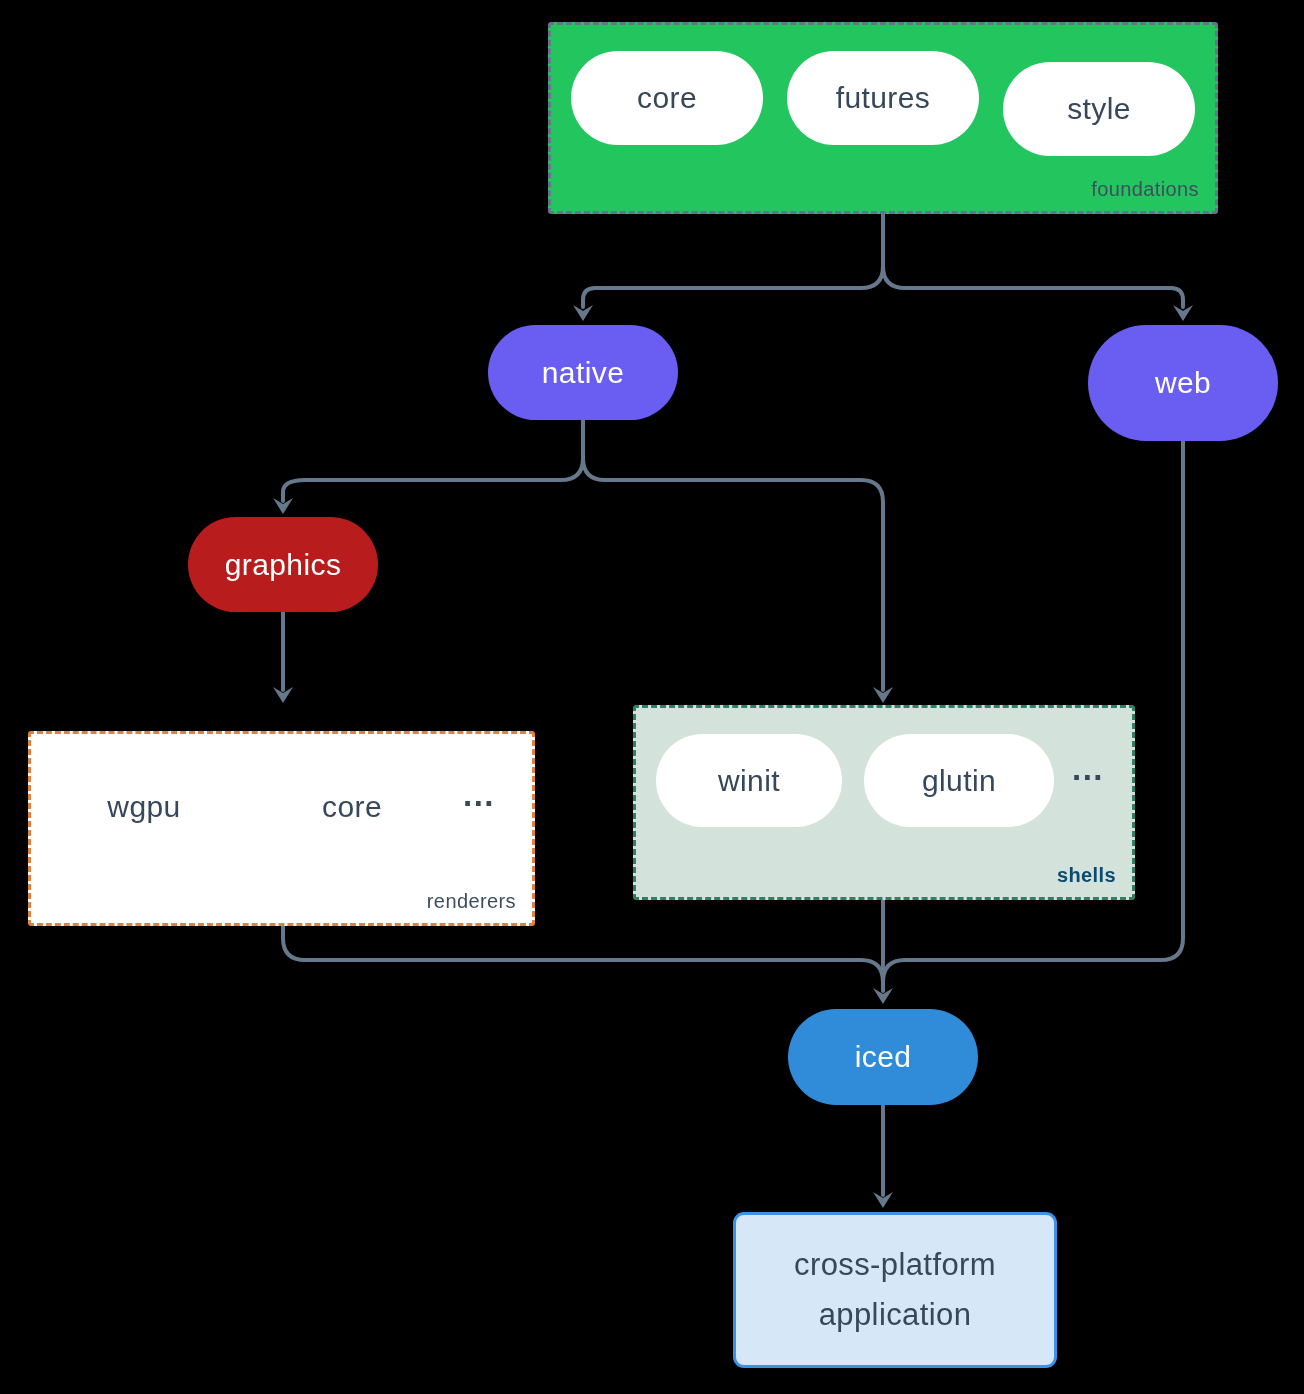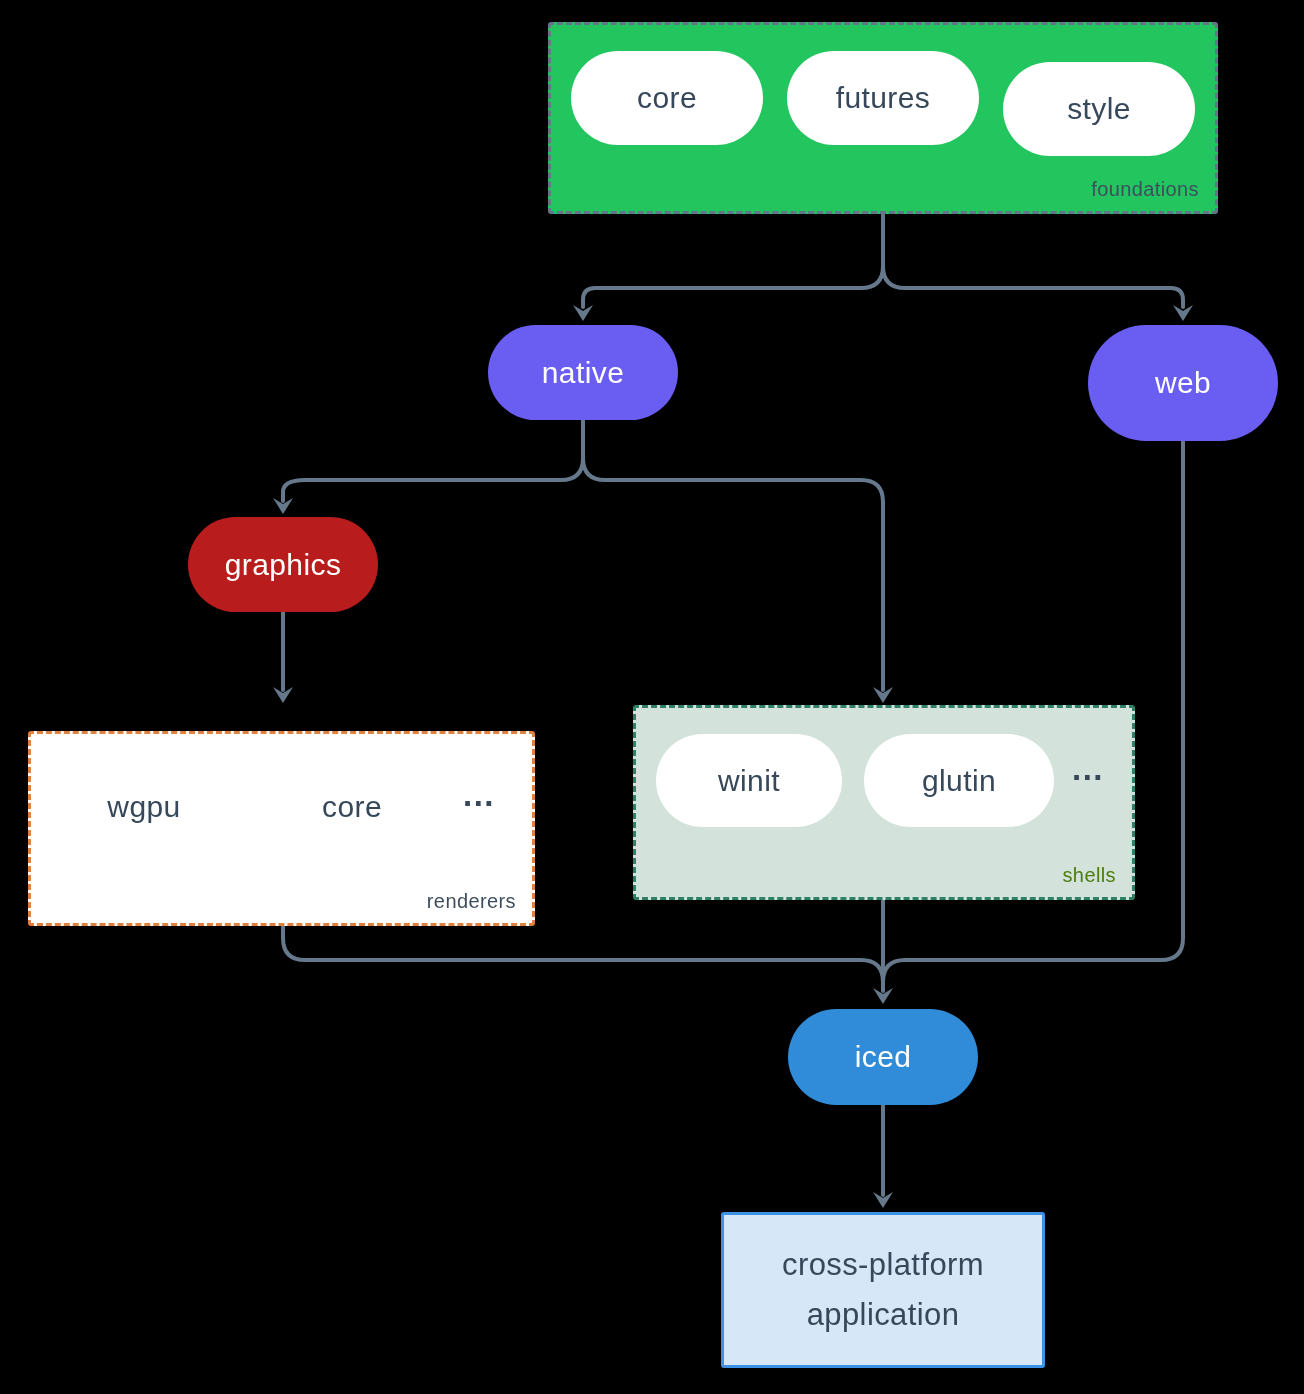--- a/index.html
+++ b/index.html
@@ -52,29 +52,30 @@
   .ellipsis {
     position: absolute;
     font-size: 33px;
     font-weight: 600;
     letter-spacing: 1.5px;
   }
   .app-box {
     position: absolute;
     box-sizing: border-box;
     border: 3px solid;
-    border-radius: 3px;
+    border-radius: 11px;
     display: flex;
     flex-direction: column;
     align-items: center;
     justify-content: center;
     gap: 14px;
     font-size: 31px;
     letter-spacing: 0.4px;
     text-align: center;
+    margin-left: 12px;
   }
 </style>
 </head>
 <body>
 
 <div class="stage" style="background: rgb(0, 0, 0);">
 
   <svg class="connector-layer" viewBox="0 0 1304 1394" xmlns="http://www.w3.org/2000/svg">
     <g fill="none" stroke-width="4" stroke-linecap="round" style="stroke: rgb(102, 120, 139);">
       <path d="M 883 213 L 883 266 Q 883 288 861 288 L 595 288 Q 583 288 583 300 L 583 307"></path>
@@ -135,21 +136,21 @@
   </div>
 
   <div class="group-box" style="left: 633px; top: 705px; width: 502px; height: 195px; background: rgb(211, 226, 219); border-color: rgb(47, 128, 105);">
     <div class="pill white-pill" style="left: 20px; top: 26px; width: 186px; height: 93px; color: rgb(54, 72, 90);">
       <span>winit</span>
     </div>
     <div class="pill white-pill" style="left: 228px; top: 26px; width: 190px; height: 93px; color: rgb(54, 72, 90);">
       <span>glutin</span>
     </div>
     <div class="ellipsis" style="left: 436px; top: 42px; color: rgb(54, 72, 90);">...</div>
-    <div class="group-label" style="color: #4d7c0f;">shells</div>
+    <div class="group-label" style="color: #0c4a6e; font-weight: bold;">shells</div>
   </div>
 
   <div class="pill node-pill" style="left: 788px; top: 1009px; width: 190px; height: 96px; background: rgb(48, 139, 216); color: rgb(255, 255, 255);">
     <span>iced</span>
   </div>
 
   <div class="app-box" style="left: 721px; top: 1212px; width: 324px; height: 156px; background: rgb(214, 232, 248); border-color: rgb(62, 146, 229); color: rgb(54, 72, 90);">
     <div>cross-platform</div>
     <div>application</div>
   </div>

